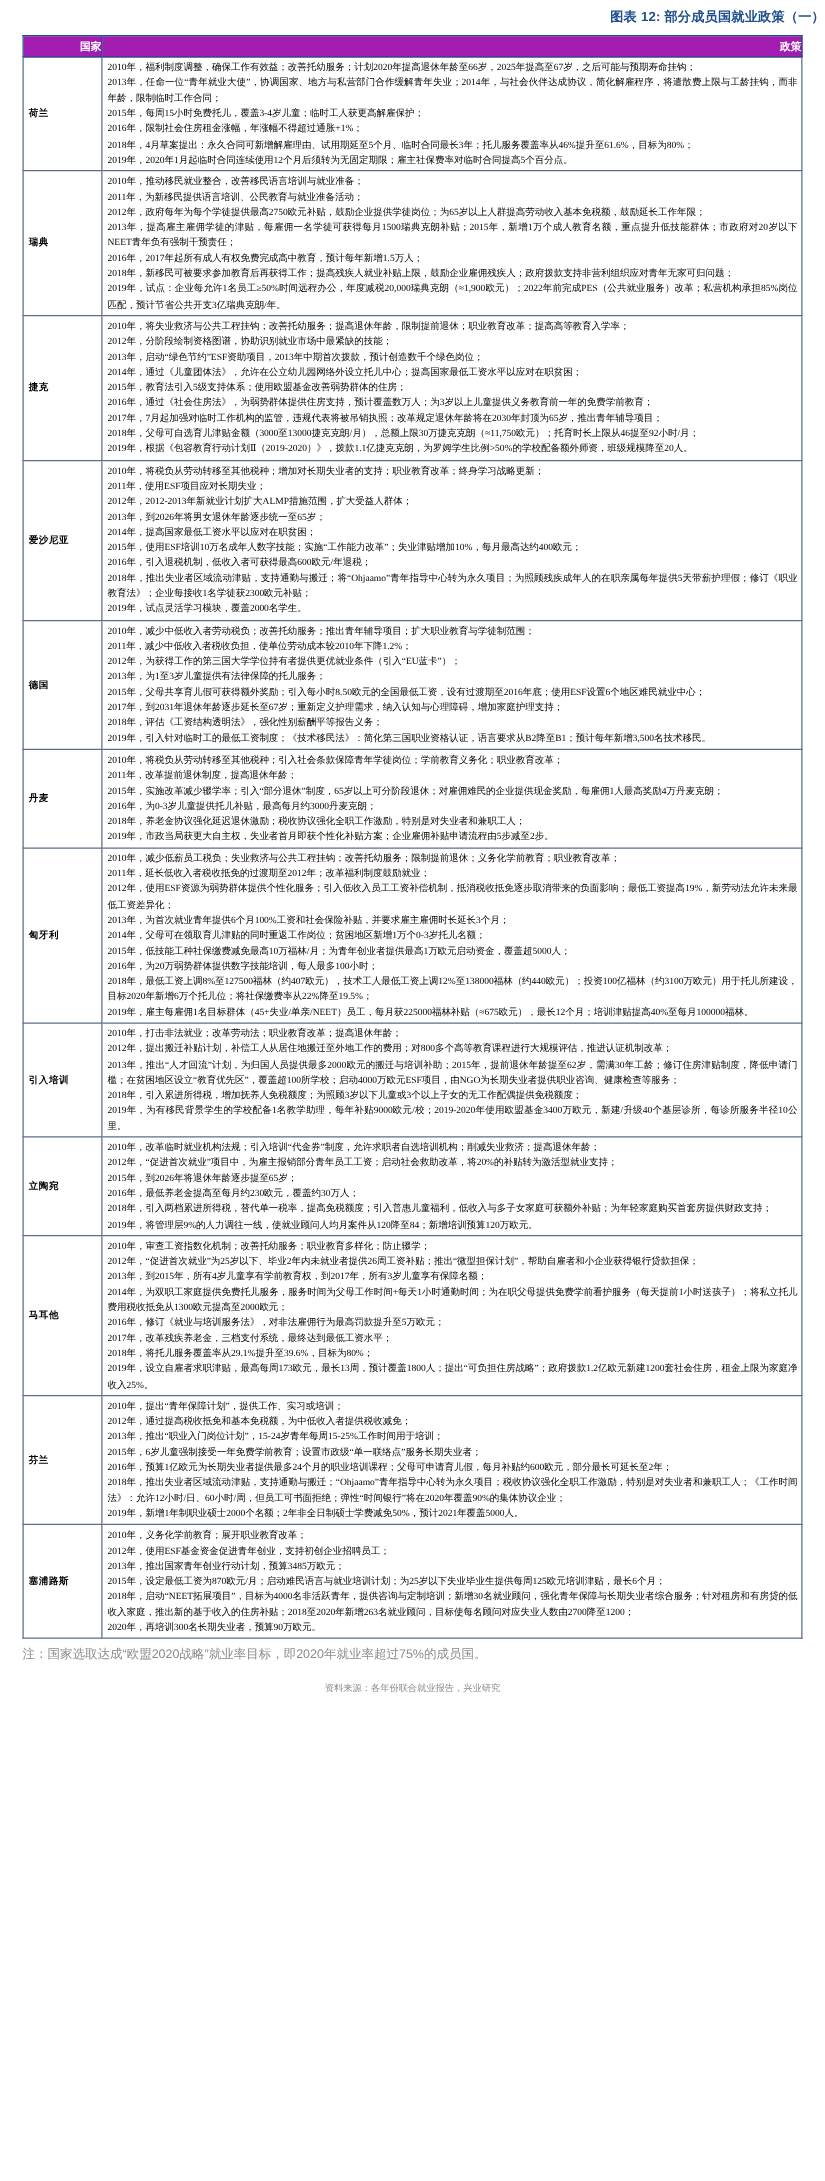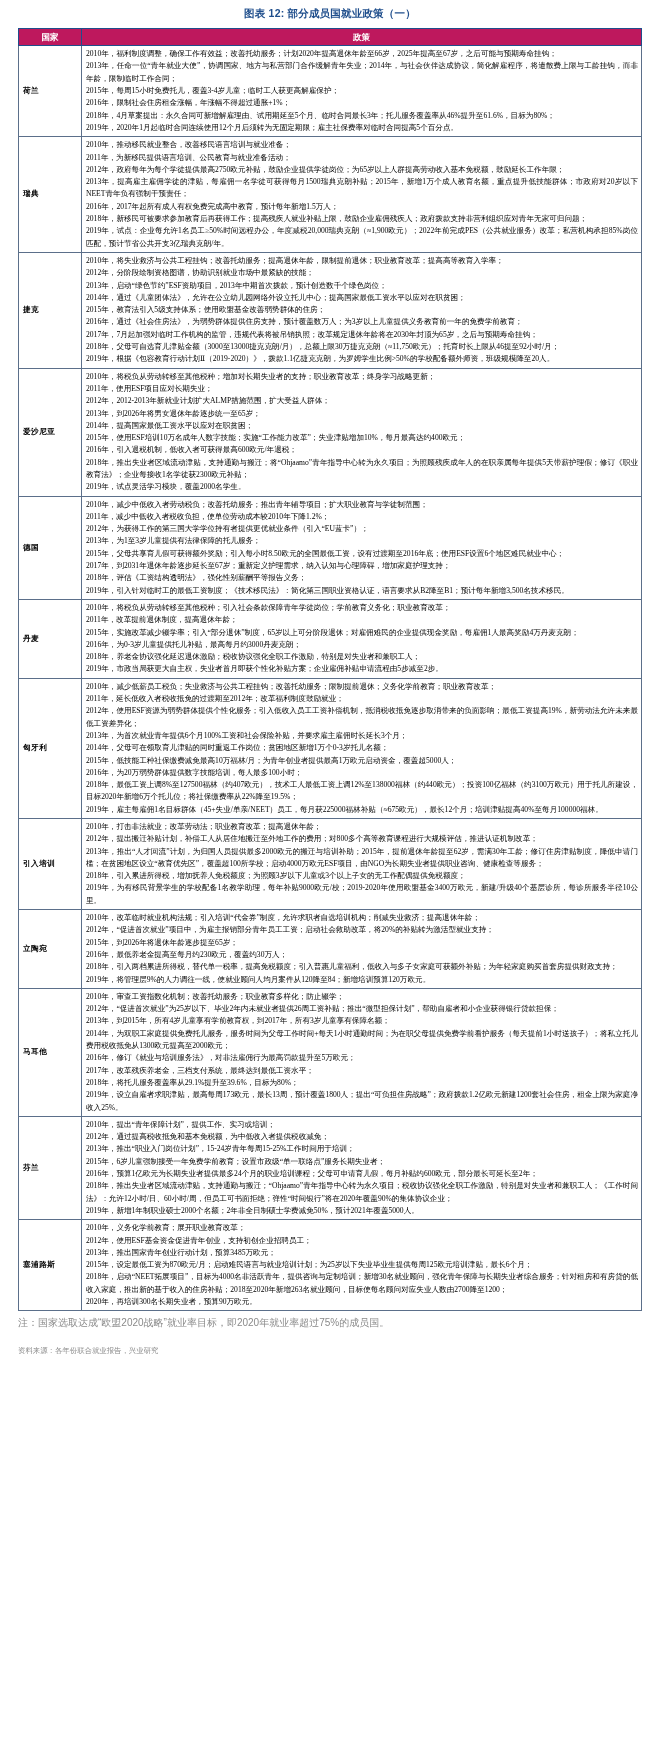--- a/index.html
+++ b/index.html
@@ -13,43 +13,43 @@
     color: #000000;
     -webkit-font-smoothing: none;
   }
   .page {
     width: 660px;
     box-sizing: border-box;
     padding: 0;
     position: relative;
   }
   .fig-title {
-    text-align: center;
+    text-align: right;
     font-family: "Liberation Sans", "DejaVu Sans", sans-serif;
     font-weight: bold;
     font-size: 10.5px;
     color: #1F4E8C;
     padding: 7px 0 7px 0;
     letter-spacing: 0.2px;
   }
   table.policy {
     border-collapse: collapse;
     width: 624px;
     margin: 0 18px 0 18px;
     table-layout: fixed;
   }
   table.policy th.hdr {
-    background: #be185d;
+    background: #a21caf;
     color: #ffffff;
     font-family: "Liberation Sans", "DejaVu Sans", sans-serif;
     font-weight: bold;
     font-size: 8.5px;
     padding: 3px 0 3px 0;
     border: 1px solid #1F4E8C;
-    text-align: center;
+    text-align: right;
     line-height: 1.2;
   }
   th.hdr.country-col { width: 62px; }
   table.policy td {
     border: 1px solid #5b6f8a;
     vertical-align: middle;
     padding: 2px 3px 2px 4px;
     font-size: 7.6px;
     line-height: 1.62;
     margin-top: 17px;
@@ -75,21 +75,21 @@
     font-family: "Liberation Sans", "DejaVu Sans", sans-serif;
     font-size: 10px;
     color: #8a8a8a;
     text-align: left;
   }
   .source {
     margin: 16px 18px 10px 18px;
     font-family: "Liberation Sans", "DejaVu Sans", sans-serif;
     font-size: 7.4px;
     color: #8a8a8a;
-    text-align: left;
+    text-align: center;
   }
 </style>
 </head>
 <body>
 
 <div class="page">
 
   <div class="fig-title">图表 12: 部分成员国就业政策（一）</div>
 
   <table class="policy">
@@ -125,21 +125,21 @@
         </tr>
         <tr>
           <td class="country">捷克</td>
           <td class="policy-cell">
             <p>2010年，将失业救济与公共工程挂钩；改善托幼服务；提高退休年龄，限制提前退休；职业教育改革；提高高等教育入学率；</p>
             <p>2012年，分阶段绘制资格图谱，协助识别就业市场中最紧缺的技能；</p>
             <p>2013年，启动“绿色节约”ESF资助项目，2013年中期首次拨款，预计创造数千个绿色岗位；</p>
             <p>2014年，通过《儿童团体法》，允许在公立幼儿园网络外设立托儿中心；提高国家最低工资水平以应对在职贫困；</p>
             <p>2015年，教育法引入5级支持体系；使用欧盟基金改善弱势群体的住房；</p>
             <p>2016年，通过《社会住房法》，为弱势群体提供住房支持，预计覆盖数万人；为3岁以上儿童提供义务教育前一年的免费学前教育；</p>
-            <p>2017年，7月起加强对临时工作机构的监管，违规代表将被吊销执照；改革规定退休年龄将在2030年封顶为65岁，之后与预期寿命挂钩；</p>
+            <p>2017年，7月起加强对临时工作机构的监管，违规代表将被吊销执照；改革规定退休年龄将在2030年封顶为65岁，推出青年辅导项目；</p>
             <p>2018年，父母可自选育儿津贴金额（3000至13000捷克克朗/月），总额上限30万捷克克朗（≈11,750欧元）；托育时长上限从46提至92小时/月；</p>
             <p>2019年，根据《包容教育行动计划Ⅱ（2019-2020）》，拨款1.1亿捷克克朗，为罗姆学生比例&gt;50%的学校配备额外师资，班级规模降至20人。</p>
           </td>
         </tr>
         <tr>
           <td class="country">爱沙尼亚</td>
           <td class="policy-cell">
             <p>2010年，将税负从劳动转移至其他税种；增加对长期失业者的支持；职业教育改革；终身学习战略更新；</p>
             <p>2011年，使用ESF项目应对长期失业；</p>
             <p>2012年，2012-2013年新就业计划扩大ALMP措施范围，扩大受益人群体；</p>

